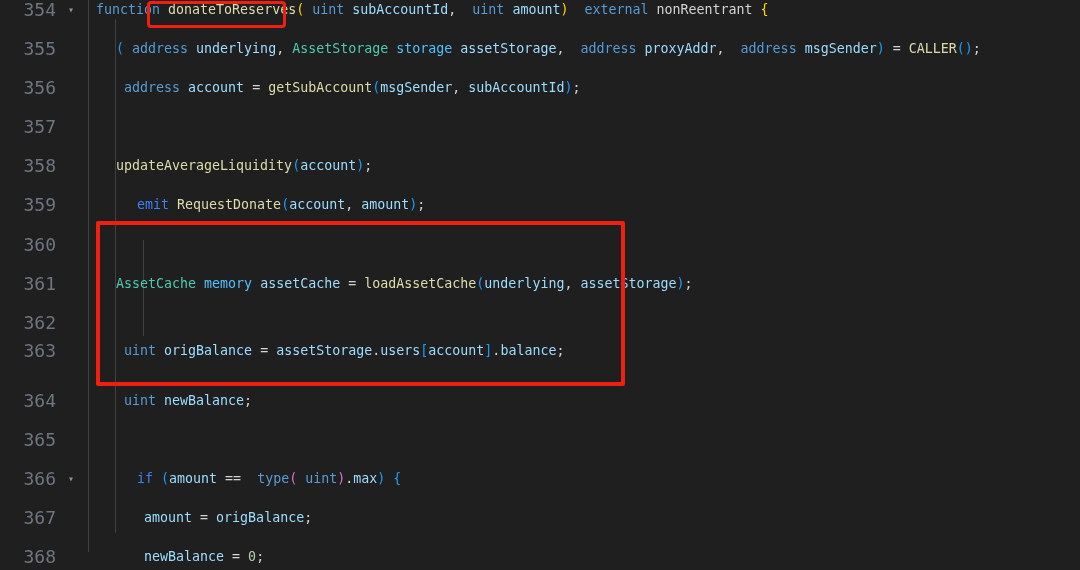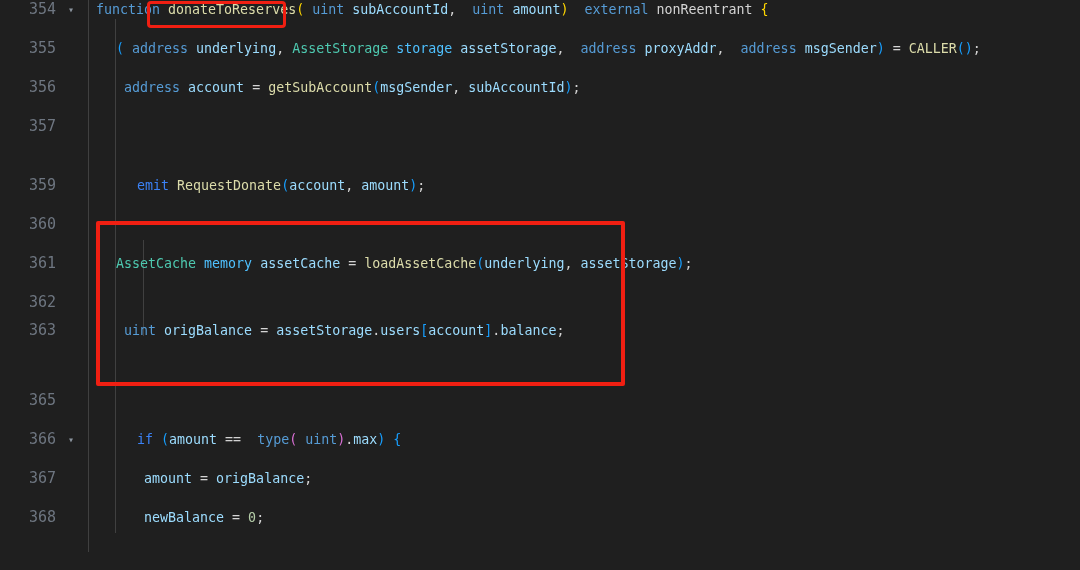--- a/index.html
+++ b/index.html
@@ -37,21 +37,21 @@
   }
 
   
   .gutter {
     position: absolute;
     left: 0; top: 0;
     width: 62px;
     height: 100%;
     text-align: right;
     color: #6e7681;
-    font-size: 15px;
+    font-size: 18px;
     box-sizing: border-box;
     padding-right: 6px;
     user-select: none;
   }
   .fold {
     position: absolute;
     left: 64px; top: 0;
     width: 14px;
     height: 100%;
     color: #8b949e;
@@ -140,20 +140,24 @@
     <div class="row" style="top:39.1px;">
       <span class="gutter">356</span>
       <span class="code" style="left:116px;"><span class="kw">address</span> <span class="var">account</span> <span class="op">=</span> <span class="fn">getSubAccount</span><span class="p3">(</span><span class="var">msgSender</span><span class="plain">,</span> <span class="var">subAccountId</span><span class="p3">)</span><span class="plain">;</span></span>
     </div>
 
     <div class="row" style="top:58.65px;padding-left:8px;">
       <span class="gutter">357</span>
       <span class="code" style="left:116px;"></span>
     </div>
 
+    <div class="row" style="top:78.2px;">
+      <span class="gutter">358</span>
+      <span class="code" style="left:116px;"><span class="fn">updateAverageLiquidity</span><span class="p3">(</span><span class="var">account</span><span class="p3">)</span><span class="plain">;</span></span>
+    </div>
 
     <div class="row" style="top:97.75px;">
       <span class="gutter">359</span>
       <span class="code" style="left:116px;"><span class="kw2">emit</span> <span class="fn">RequestDonate</span><span class="p3">(</span><span class="var">account</span><span class="plain">,</span> <span class="var">amount</span><span class="p3">)</span><span class="plain">;</span></span>
     </div>
 
     <div class="row" style="top:117.3px;">
       <span class="gutter">360</span>
       <span class="code" style="left:116px;"></span>
     </div>
@@ -166,20 +170,24 @@
     <div class="row" style="top:156.4px;">
       <span class="gutter">362</span>
       <span class="code" style="left:116px;"></span>
     </div>
 
     <div class="row" style="top:165px;">
       <span class="gutter">363</span>
       <span class="code" style="left:116px;"><span class="kw">uint</span> <span class="var">origBalance</span> <span class="op">=</span> <span class="var">assetStorage</span><span class="plain">.</span><span class="var">users</span><span class="p3">[</span><span class="var">account</span><span class="p3">]</span><span class="plain">.</span><span class="var">balance</span><span class="plain">;</span></span>
     </div>
 
+    <div class="row" style="top:195.5px;">
+      <span class="gutter">364</span>
+      <span class="code" style="left:116px;"><span class="kw">uint</span> <span class="var">newBalance</span><span class="plain">;</span></span>
+    </div>
 
     <div class="row" style="top:215.05px;">
       <span class="gutter">365</span>
       <span class="code" style="left:116px;"></span>
     </div>
 
     <div class="row" style="top:234.6px;">
       <span class="gutter">366</span>
       <span class="fold">▾</span>
       <span class="code" style="left:116px;"><span class="kw2">if</span> <span class="p3">(</span><span class="var">amount</span> <span class="op">==</span> <span class="kw">type</span><span class="p2">(</span><span class="kw">uint</span><span class="p2">)</span><span class="plain">.</span><span class="var">max</span><span class="p3">)</span> <span class="p3">{</span></span>

